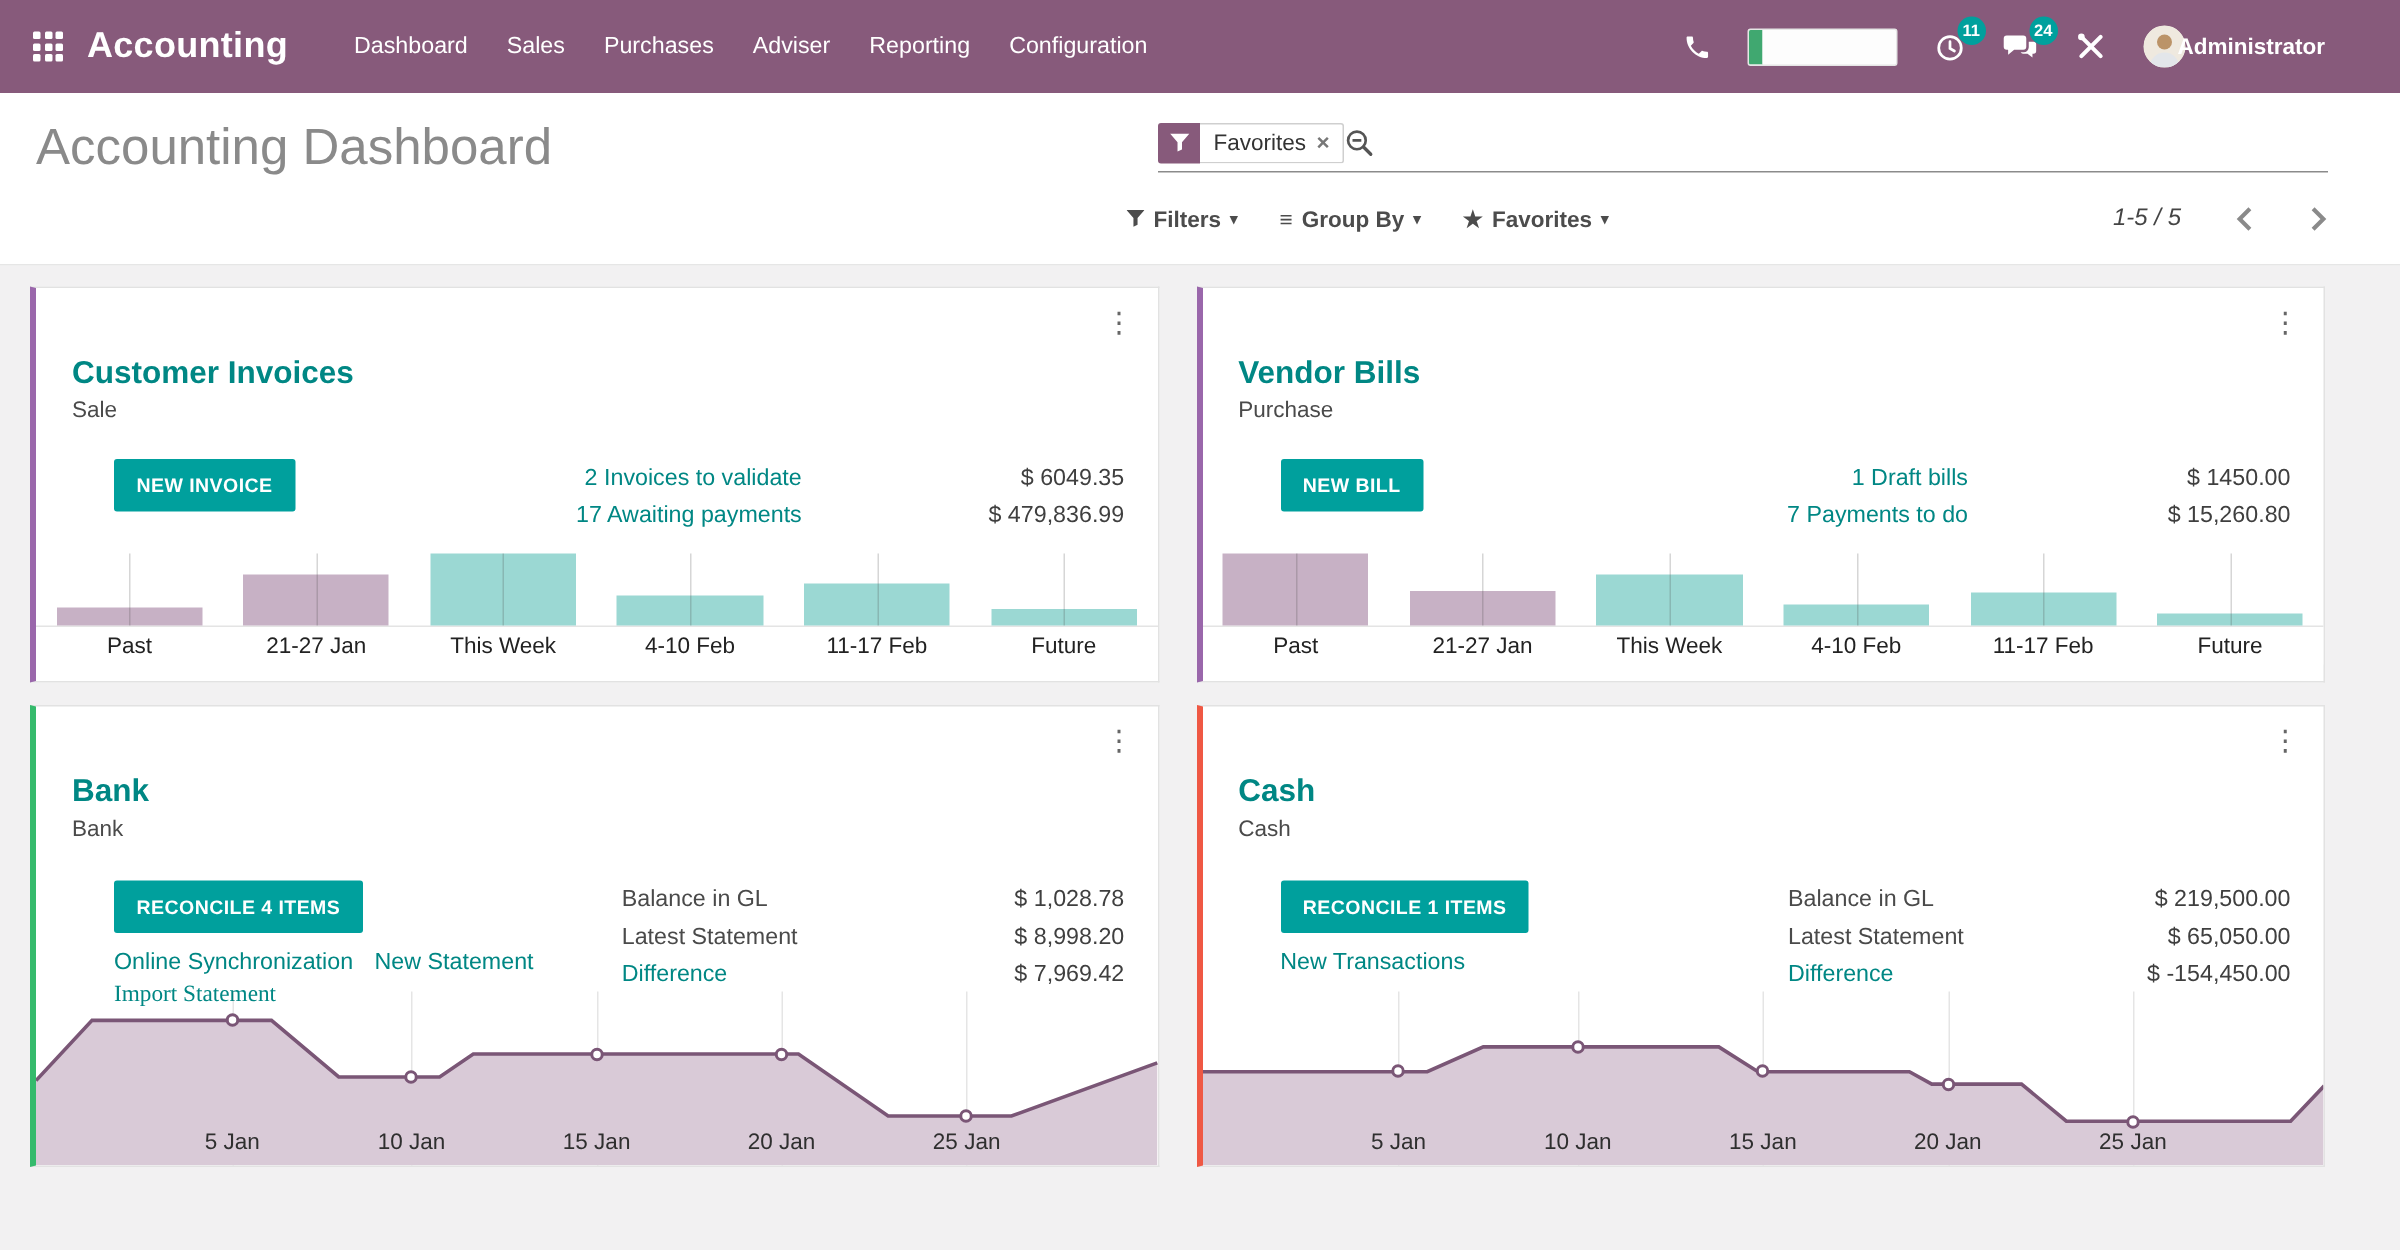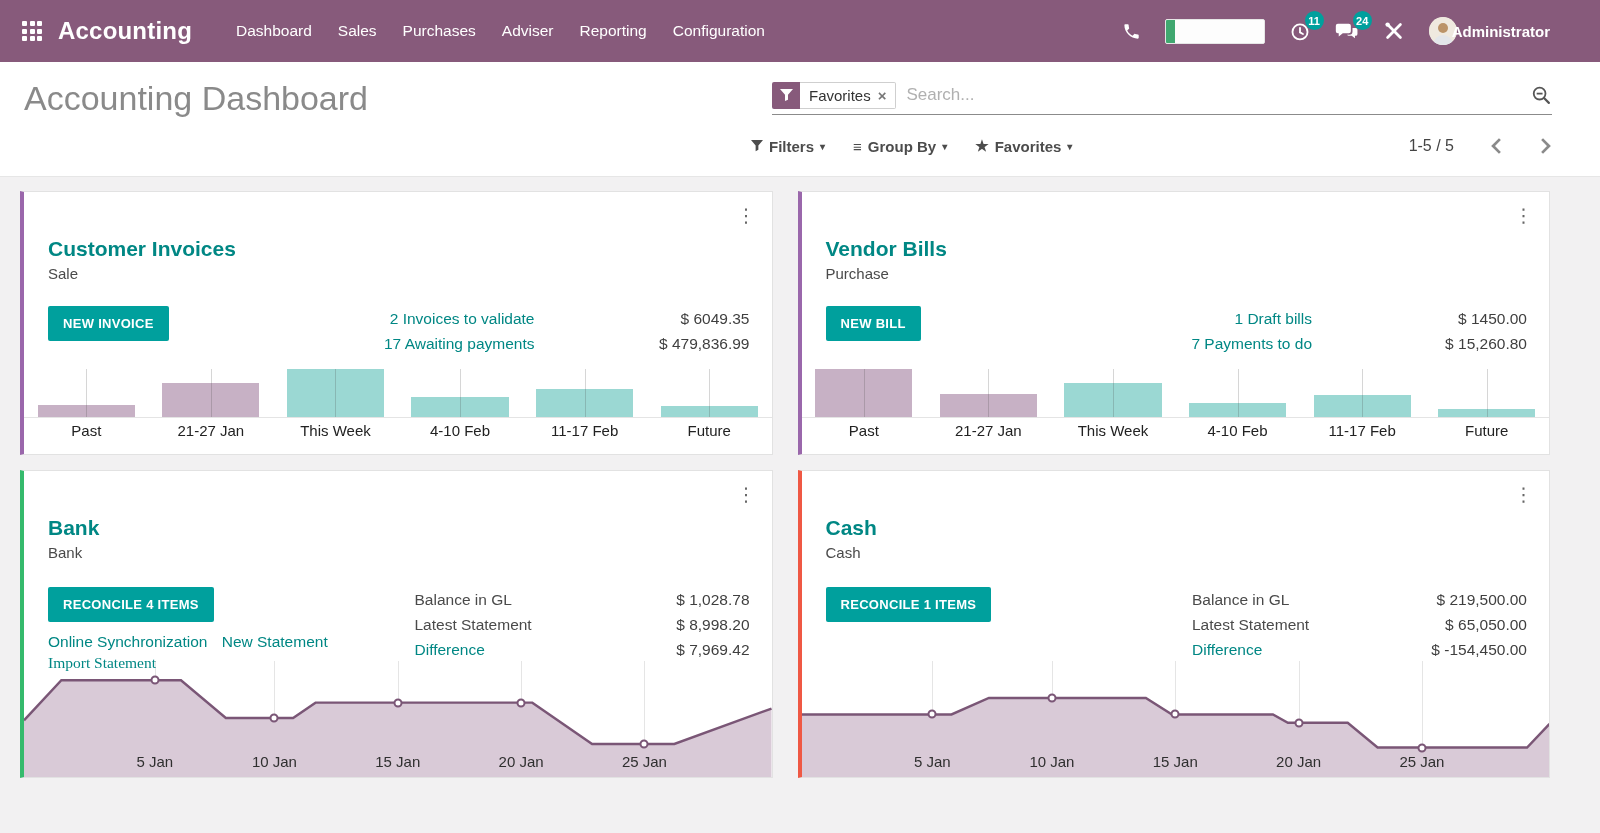--- a/index.html
+++ b/index.html
@@ -44,35 +44,35 @@
   .search-input { flex:1; border:none; outline:none; font-size:17px; color:#333;
     padding:2px 10px; background:transparent; }
   .search-input::placeholder { color:#b0b0b0; }
   .header-bottom { display:flex; align-items:center; height:44px; }
   .hb-spacer { width:727px; }
   .ctrl-group { display:flex; align-items:center; gap:28px; }
   .ctrl-btn { display:flex; align-items:center; gap:6px; font-size:15px; font-weight:bold;
     color:#4c4c4c; cursor:pointer; }
   .ctrl-btn .glyph { font-size:15px; }
   .caret { font-size:10px; color:#4c4c4c; }
-  .pager { margin-left:auto; display:flex; align-items:center; gap:36px; }
+  .pager { margin-left:auto; display:flex; align-items:center; gap:36px;font-style:italic; }
   .pager-text { font-size:16px; color:#444; }
   .pager-arrow { cursor:pointer; display:flex; }
 
   
   .content { padding:14px 50px 0 20px; }
   .cards-row { display:flex; gap:25px; margin-bottom:15px; }
   .card { position:relative; flex:1; background:#fff; border:1px solid #e2e2e2;
     border-left:4px solid #9a67ab; padding:16px 22px 0 24px; overflow:hidden; }
   .card.h1 { height:264px; } .card.h2 { height:308px; }
   .card-title { font-size:21px; font-weight:bold; color:#008784; cursor:pointer;margin-top:29px; }
   .card-sub { font-size:15px; color:#4a4a4a; margin-top:4px; }
   .kebab { position:absolute; top:10px; right:12px; font-size:19px; color:#666;
     cursor:pointer; line-height:1; padding:4px; }
-  .metrics { display:flex; margin-top:24px; }
+  .metrics { display:flex; margin-top:24px;margin-left:28px; }
   .btn-col { flex:1; }
   .o-btn { display:inline-block; background:#00A09D; color:#fff; font-size:13px;
     font-weight:bold; padding:10px 15px; border:none; border-radius:2px; cursor:pointer;
     letter-spacing:.3px; }
   .links-line { margin-top:11px; font-size:15.5px; }
   .links-line a { color:#008784; text-decoration:none; cursor:pointer; margin-right:10px; }
   .rows-col { width:470px; }
   .rows-col .m-row { display:flex; line-height:25px; font-size:15.5px; }
   .m-link { flex:1; text-align:right; color:#008784; cursor:pointer; }
   .m-label { flex:1; text-align:left; color:#4a4a4a; }
@@ -178,21 +178,20 @@
         <span class="facet-icon">
           <svg width="13" height="13" viewBox="0 0 14 14">
               <path fill="#fff" d="M0 0h14L8.6 6.3v5.2L5.4 13V6.3z"></path>
             </svg>
         </span>
         <span class="facet-label">
           <span>Favorites</span>
           <span class="facet-x">×</span>
         </span>
       </div>
-      <input class="search-input" placeholder="Search..." style="">
       <span style="display:flex;">
         <svg width="21" height="21" viewBox="0 0 20 20">
             <circle cx="8.2" cy="8.2" r="5.6" fill="none" stroke="#555" stroke-width="1.7"></circle>
             <line x1="5.4" y1="8.2" x2="11" y2="8.2" stroke="#555" stroke-width="1.7"></line>
             <line x1="12.4" y1="12.4" x2="17" y2="17" stroke="#555" stroke-width="2.1" stroke-linecap="round"></line>
           </svg>
       </span>
     </div>
   </div>
   <div class="header-bottom">
@@ -406,20 +405,23 @@
         </div>
     </div>
 
     <div class="card h2" style="border-left-color: rgb(239, 88, 68);">
       <span class="kebab">⋮</span>
       <div class="card-title">Cash</div>
       <div class="card-sub">Cash</div>
       <div class="metrics" style="margin-top:26px;">
         <div class="btn-col">
           <button class="o-btn">RECONCILE 1 ITEMS</button>
+          <div class="links-line">
+            <a>New Transactions</a>
+          </div>
         </div>
         <div class="rows-col bank">
           <div class="m-row">
             <span class="m-label">Balance in GL</span>
             <span class="m-amount">$ 219,500.00</span>
           </div>
           <div class="m-row">
             <span class="m-label">Latest Statement</span>
             <span class="m-amount">$ 65,050.00</span>
           </div>

